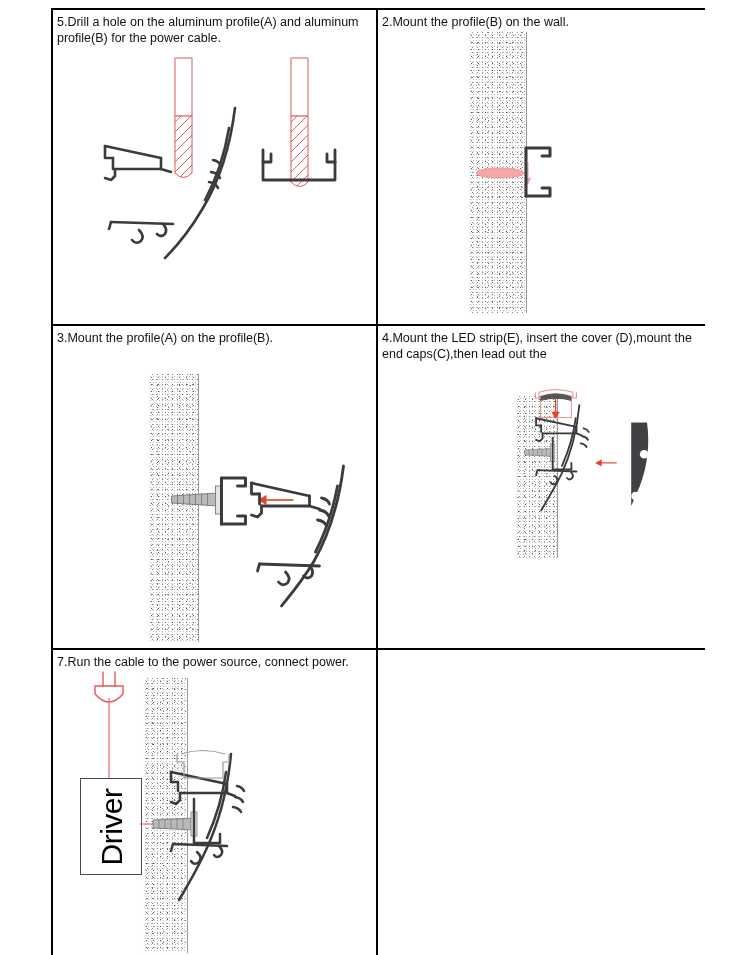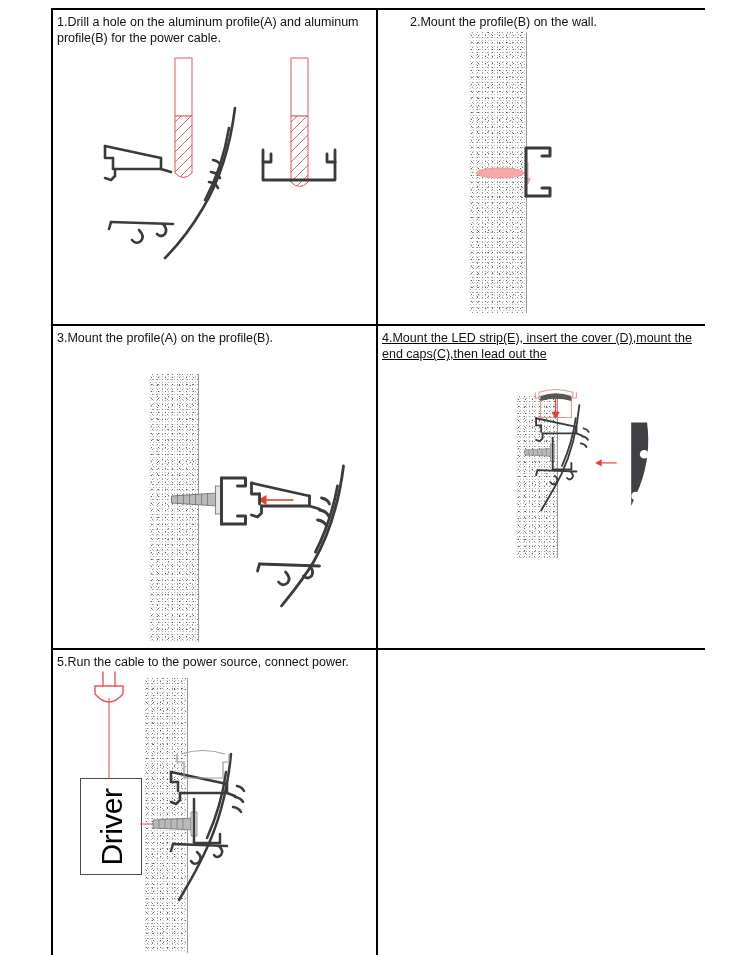--- a/index.html
+++ b/index.html
@@ -67,21 +67,21 @@
 <div class="sheet">
   <div class="table">
 
     <div class="hline" style="top:0px;"></div>
     <div class="hline" style="top:316px;"></div>
     <div class="hline" style="top:640px;"></div>
     <div class="vline" style="left:325px;top:0px;height:947px;"></div>
     <div class="vline" style="left:0px;top:0px;height:947px;"></div>
 
     <div class="cell" style="left:2px;top:2px;width:323px;height:314px;">
-      <div class="caption">1.Drill a hole on the aluminum profile(A) and aluminum profile(B) for the power cable.</div>
+      <div class="caption">5.Drill a hole on the aluminum profile(A) and aluminum profile(B) for the power cable.</div>
 
       <svg class="art" viewBox="0 0 323 314">
 
         <g>
           <rect x="122" y="48" width="17" height="58" fill="#ffffff" stroke="#e88f8f" stroke-width="1"></rect>
           <g clip-path="url(#bitL)">
             <rect x="122" y="106" width="17" height="63" fill="#ffffff" stroke="none"></rect>
             <g stroke="#e05050" stroke-width="0.9">
               <line x1="116" y1="118" x2="146" y2="88"></line>
               <line x1="116" y1="128" x2="146" y2="98"></line>
@@ -144,21 +144,21 @@
 
         <g fill="none" stroke="#3b3b3b" stroke-width="2.8" stroke-linecap="round" stroke-linejoin="round">
           <path d="M210 140 L210 152 L218 152 L218 144"></path>
           <path d="M210 152 L210 170 L282 170 L282 152"></path>
           <path d="M282 152 L274 152 L274 144"></path>
           <path d="M282 140 L282 152"></path>
         </g>
       </svg>
     </div>
 
-    <div class="cell" style="left:327px;top:2px;width:327px;height:314px;padding-left:28px;">
+    <div class="cell" style="left:327px;top:2px;width:327px;height:314px;">
       <div class="caption">2.Mount the profile(B) on the wall.</div>
 
       <div class="wall" style="left:90px;top:22px;width:58px;height:281px;"></div>
 
       <svg class="art" viewBox="0 0 327 314">
         <g>
           <ellipse cx="122" cy="163" rx="24" ry="5" fill="#f6a8a8" stroke="#e88f8f" stroke-width="0.8"></ellipse>
           <path d="M150 152 L150 174" stroke="#e9a0a0" stroke-width="1" fill="none"></path>
           <path d="M150 174 l-3 -6 l6 0 z" fill="#e9a0a0"></path>
         </g>
@@ -215,21 +215,21 @@
           <path d="M248 184 q7 1 9 6"></path>
           <path d="M246 194 q7 1 9 6"></path>
           <path d="M188 238 L248 240"></path>
           <path d="M188 238 L186 245"></path>
           <path d="M238 240 q5 5 2 10 q-4 4 -8 0"></path>
           <path d="M214 246 q6 6 2 11 q-5 4 -9 -1"></path>
         </g>
       </svg>
     </div>
 
-    <div class="cell" style="left:327px;top:318px;width:327px;height:232px;text-decoration:underline;">
+    <div class="cell" style="left:327px;top:318px;width:327px;height:232px;">
       <div class="caption">4.Mount the LED strip(E), insert the cover (D),mount the end caps(C),then lead out the</div>
 
       <div class="wall" style="left:137px;top:70px;width:42px;height:250px;"></div>
 
       <svg class="art" viewBox="0 0 327 322">
 
         <g>
           <path d="M140 172 L178 170 L178 181 L140 179 Z" fill="#b9b9b9" stroke="#6a6a6a" stroke-width="0.7"></path>
           <g stroke="#6a6a6a" stroke-width="0.6">
             <line x1="146" y1="171" x2="146" y2="179.5"></line>
@@ -283,21 +283,21 @@
 
         <g>
           <path d="M288 134 L310 134 Q316 180 300 222 L288 250 L288 134 Z" fill="#3f4144"></path>
           <circle cx="306" cy="178" r="6" fill="#ffffff"></circle>
           <circle cx="294" cy="236" r="6" fill="#ffffff"></circle>
         </g>
       </svg>
     </div>
 
     <div class="cell" style="left:2px;top:642px;width:323px;height:303px;">
-      <div class="caption">5.Run the cable to the power source, connect power.</div>
+      <div class="caption">7.Run the cable to the power source, connect power.</div>
 
       <div class="wall" style="left:90px;top:28px;width:44px;height:275px;"></div>
 
       <div class="driverbox" style="left:27px;top:128px;width:60px;height:95px;">
         <span>Driver</span>
       </div>
 
       <svg class="art" viewBox="0 0 323 303">
 
         <g fill="none" stroke="#e8565a" stroke-width="1.4" stroke-linecap="round">

